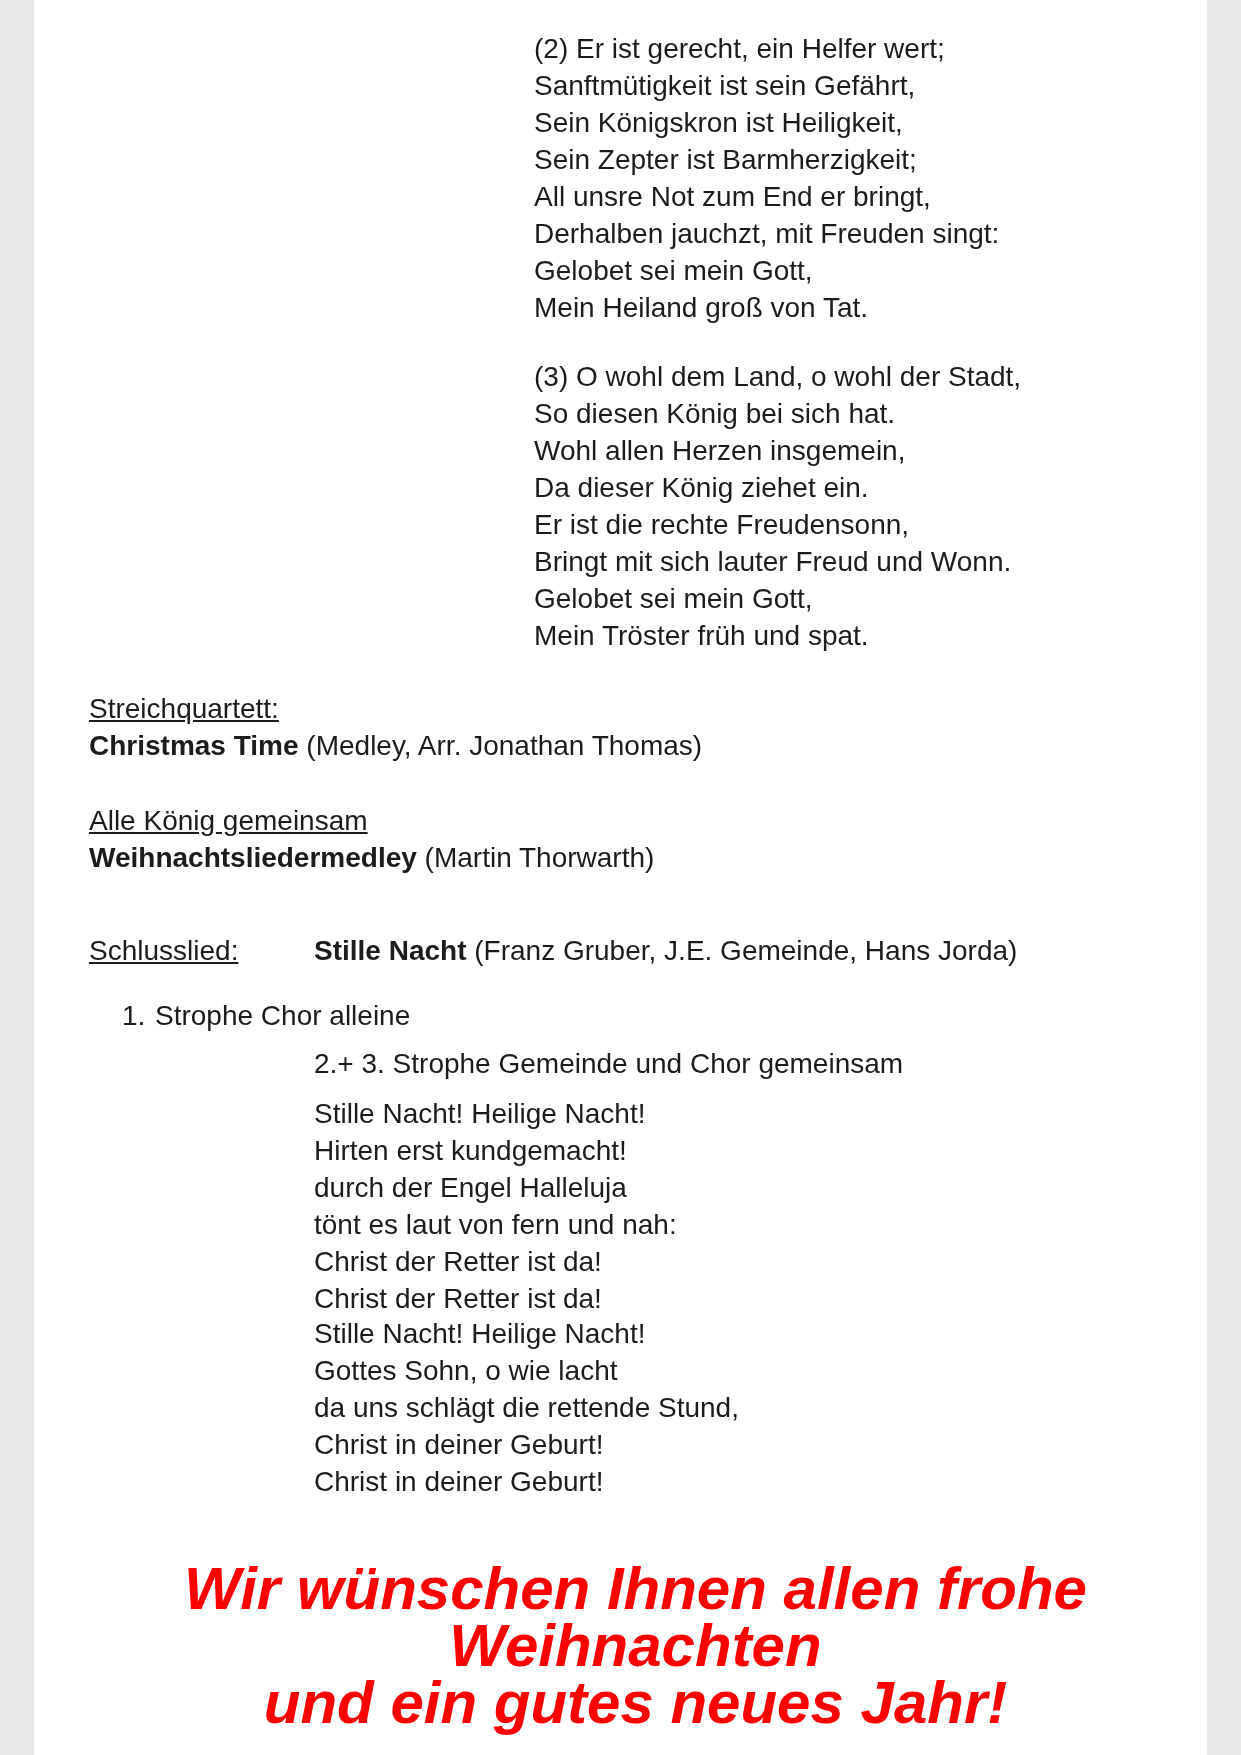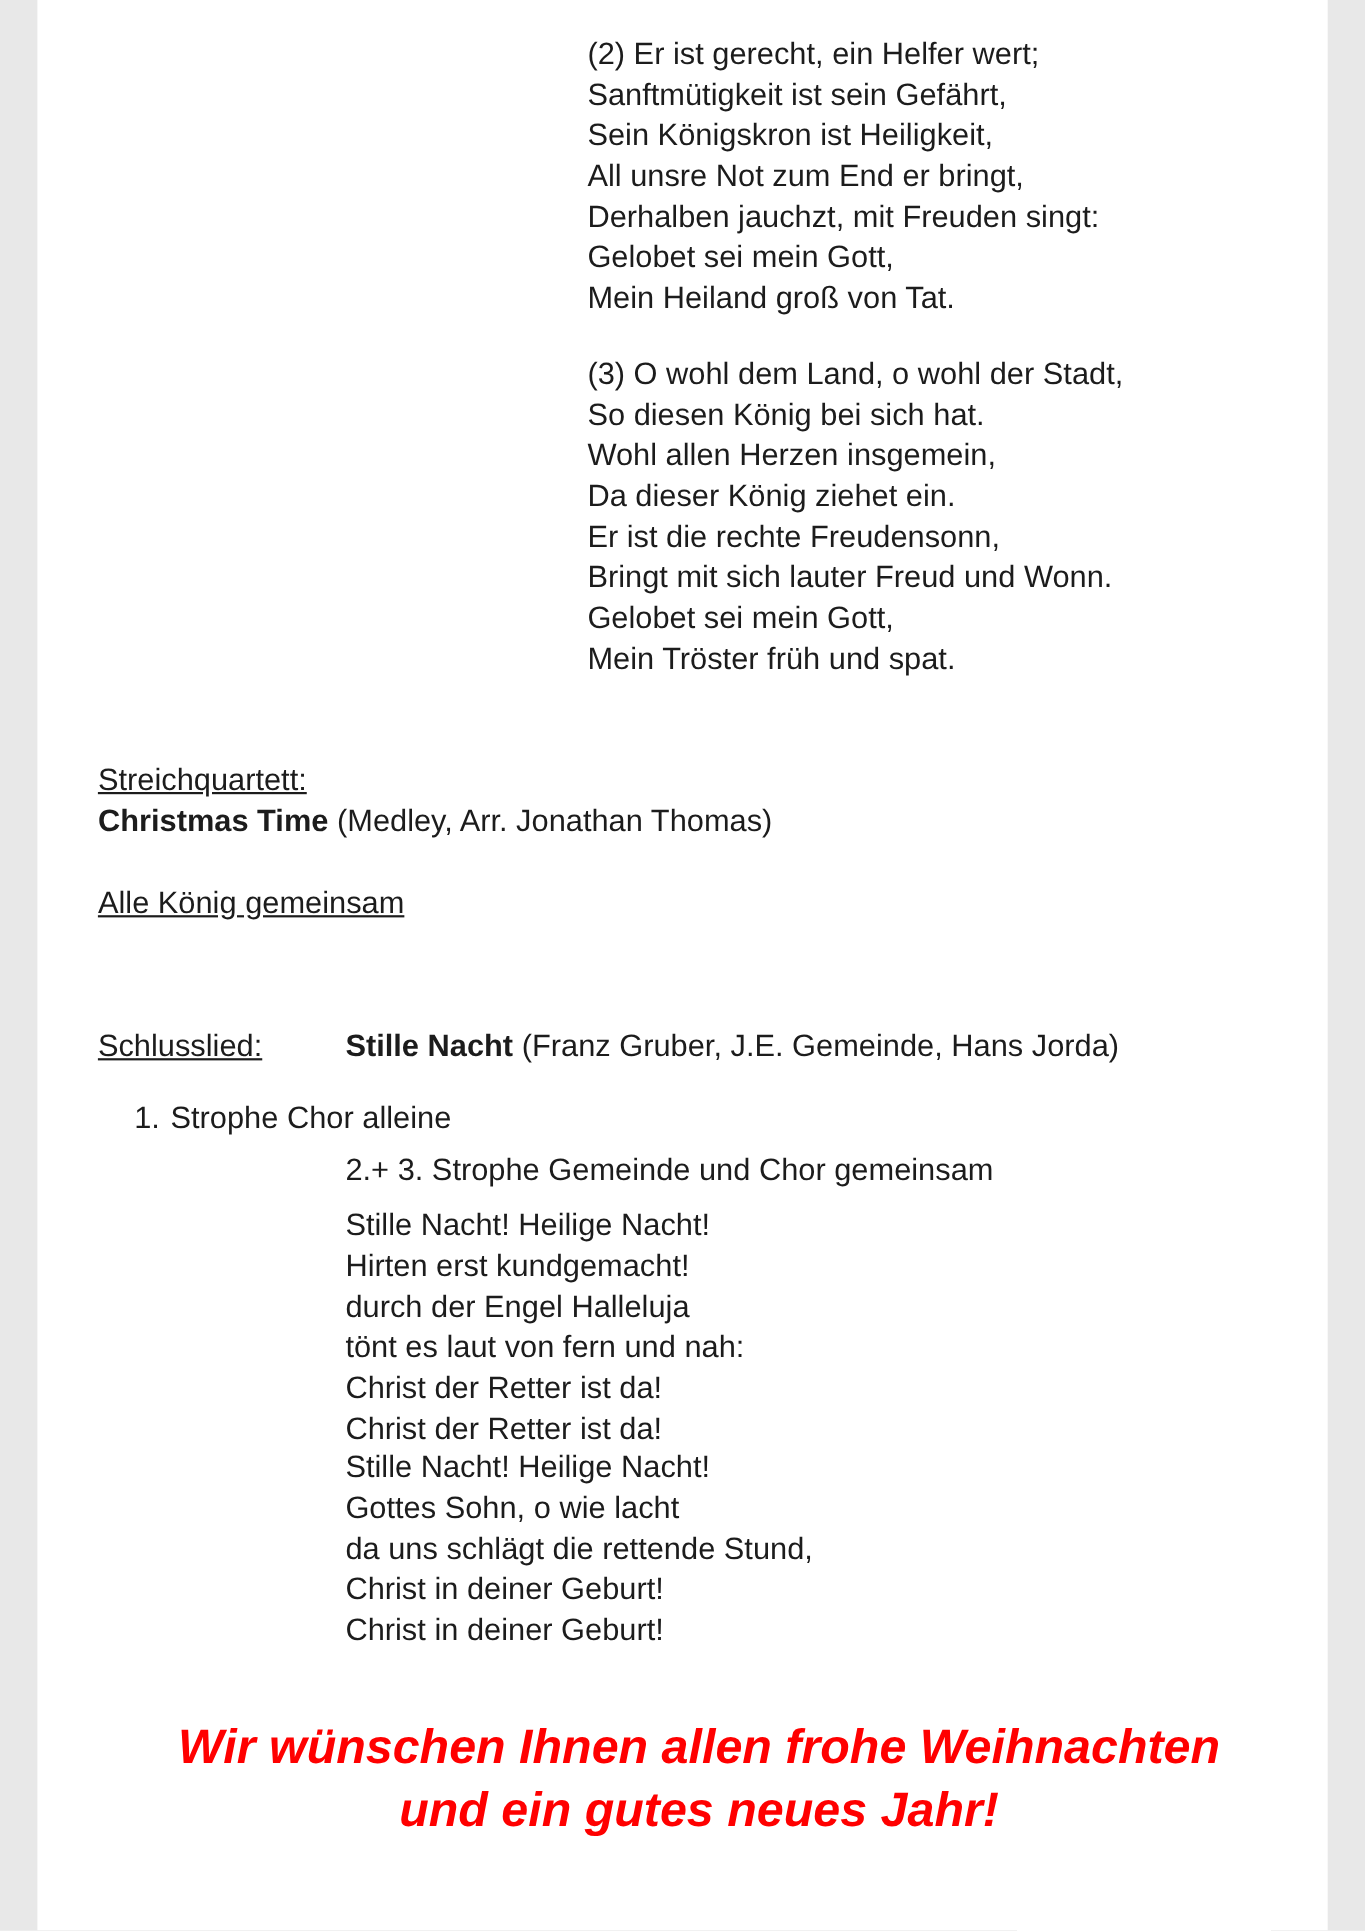--- a/index.html
+++ b/index.html
@@ -37,37 +37,38 @@
 
   .stanza1 { left: 280px; top: 1095px; }
   .stanza2 { left: 280px; top: 1315px; }
 
   .closing-message {
     left: 0; top: 1560px;
     width: 100%;
     padding-left: 30px;
     box-sizing: border-box;
     text-align: center;
-    font-size: 44px;
+    font-size: 60px;
     line-height: 57px;
     font-weight: bold;
     font-style: italic;
   }
 </style>
 </head>
 <body>
 
 <div class="page" style="background: rgb(255, 255, 255); color: rgb(28, 28, 28);">
 
   <div class="abs verse-block">
     <div>
 
     <div>(2) Er ist gerecht, ein Helfer wert;</div>
         <div>Sanftmütigkeit ist sein Gefährt,</div>
         <div>Sein Königskron ist Heiligkeit,</div>
+        <div>Sein Zepter ist Barmherzigkeit;</div>
         <div>All unsre Not zum End er bringt,</div>
         <div>Derhalben jauchzt, mit Freuden singt:</div>
         <div>Gelobet sei mein Gott,</div>
         <div>Mein Heiland groß von Tat.</div>
       </div>
     <div class="verse-gap"></div>
     <div>
 
     <div>(3) O wohl dem Land, o wohl der Stadt,</div>
         <div>So diesen König bei sich hat.</div>
@@ -80,20 +81,21 @@
       </div>
   </div>
 
   <div class="abs sec-quartet">
     <div class="u">Streichquartett:</div>
     <div><span class="b">Christmas Time</span><span> (Medley, Arr. Jonathan Thomas)</span></div>
   </div>
 
   <div class="abs sec-choirs">
     <div class="u">Alle König gemeinsam</div>
+    <div><span class="b">Weihnachtsliedermedley</span><span> (Martin Thorwarth)</span></div>
   </div>
 
   <div class="abs sec-closing">
     <span class="tabcell"><span class="u">Schlusslied:</span></span>
       <span><span class="b">Stille Nacht</span><span> (Franz Gruber, J.E. Gemeinde, Hans Jorda)</span></span>
   </div>
 
   <div class="abs note1">
     <span class="num">1.</span><span>Strophe Chor alleine</span>
   </div>

